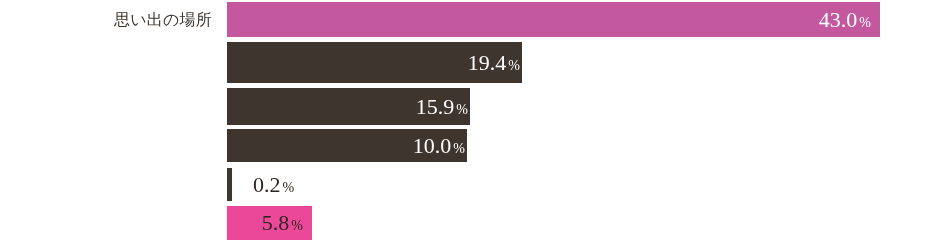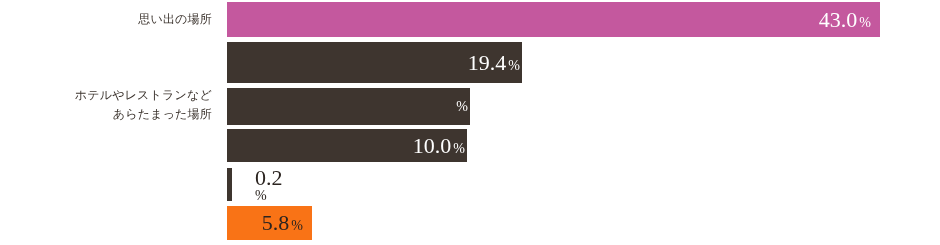--- a/index.html
+++ b/index.html
@@ -25,21 +25,21 @@
     width: 940px;
     display: flex;
     align-items: stretch;
   }
   .label {
     position: absolute;
     left: 0;
     width: 212px;
     text-align: right;
     color: #3b332d;
-    font-size: 12px;
+    font-size: 16px;
     line-height: 19px;
     letter-spacing: 0.2px;
     font-family: "Liberation Sans", "DejaVu Sans", sans-serif;
     white-space: pre-line;
     display: flex;
     flex-direction: column;
     justify-content: center;
     align-items: flex-end;
   }
   .bar-track {
@@ -50,21 +50,21 @@
   .bar {
     position: relative;
     height: 100%;
     display: flex;
     align-items: center;
     justify-content: flex-end;
     box-sizing: border-box;
   }
   .bar.pink   { background: #c4589e; }
   .bar.dark   { background: #3e352f; }
-  .bar.gray   { background: #f97316; }
+  .bar.gray   { background: #ec4899; }
   .bar.sliver { background: #3e352f; }
 
   .value {
     font-family: "Liberation Serif", "DejaVu Serif", serif;
     font-size: 27px;
     line-height: 1;
     font-weight: 400;
     letter-spacing: 0px;
     display: inline-flex;
     align-items: baseline;
@@ -95,36 +95,35 @@
       <div class="bar pink" style="width:653px;">
         <span class="value on-bar">
           <span class="num">43.0</span>
             <span class="pct">%</span>
         </span>
       </div>
     </div>
   </div>
 
   <div class="row" style="top:42px;height:41px;">
-    <div class="label" style="top:42px;height:41px;">ホテルやレストランなど
-あらたまった場所</div>
     <div class="bar-track" style="width:295px;height:41px;">
       <div class="bar dark" style="width:295px;">
         <span class="value on-dark">
           <span class="num">19.4</span>
             <span class="pct">%</span>
         </span>
       </div>
     </div>
   </div>
 
   <div class="row" style="top:88px;height:37px;">
     <div class="bar-track" style="width:243px;height:37px;">
       <div class="bar dark" style="width:243px;">
         <span class="value on-dark">
+          <span class="num">15.9</span>
             <span class="pct">%</span>
         </span>
       </div>
     </div>
   </div>
 
   <div class="row" style="top:129px;height:33px;">
 
     <div class="bar-track" style="width:240px;height:33px;">
       <div class="bar dark" style="width:240px;">
@@ -133,21 +132,21 @@
             <span class="pct">%</span>
         </span>
       </div>
     </div>
   </div>
 
   <div class="row" style="top:168px;height:33px;">
 
     <div class="bar-track" style="width:120px;height:33px;">
       <div class="bar sliver" style="width:5px;"></div>
-      <span class="value outside" style="left:26px;flex-direction:column;">
+      <span class="value outside" style="left:26px;">
         <span class="num">0.2</span>
           <span class="pct">%</span>
       </span>
     </div>
   </div>
 
   <div class="row" style="top:206px;height:34px;">
 
     <div class="bar-track" style="width:85px;height:34px;">
       <div class="bar gray" style="width:85px;">

